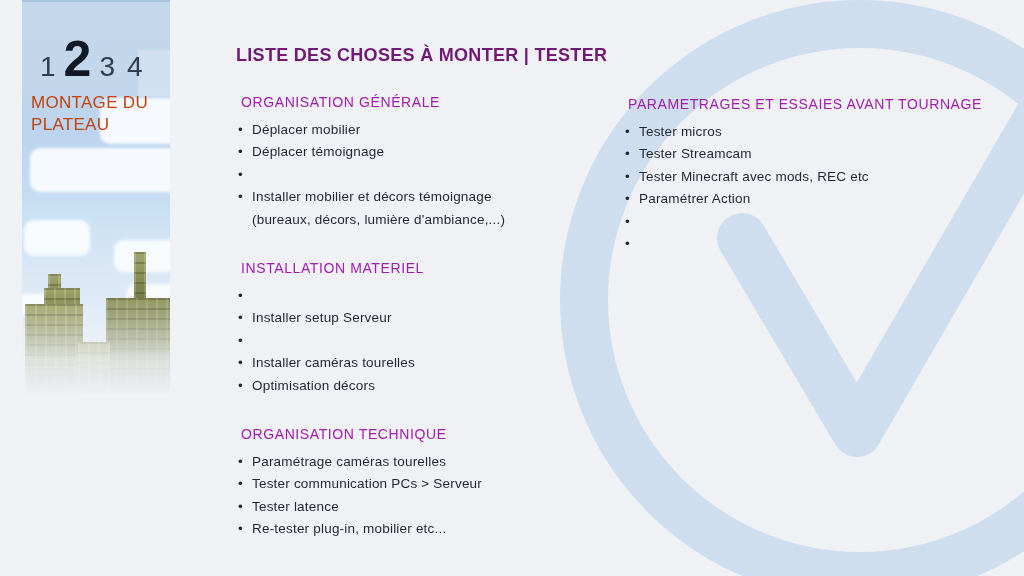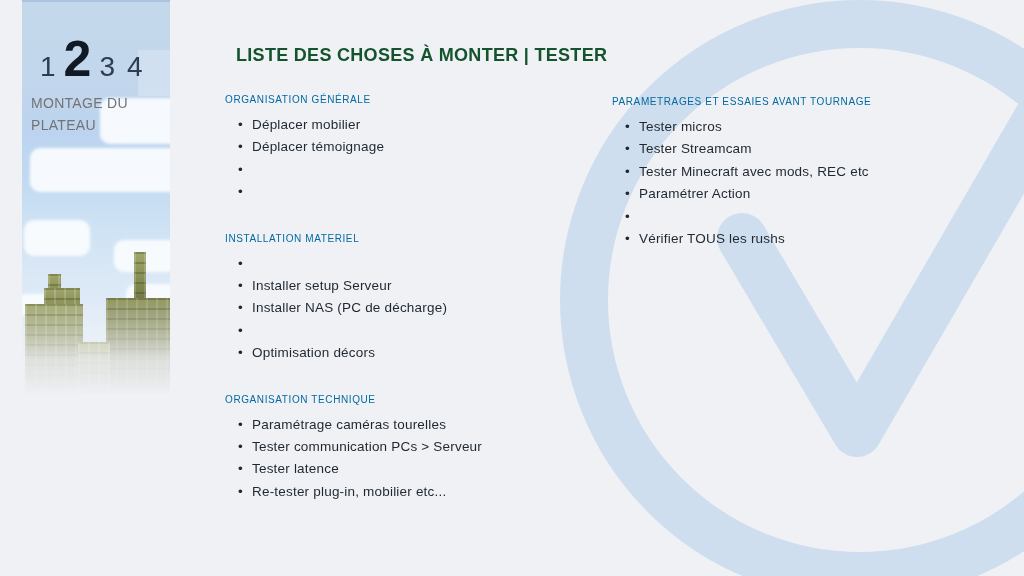--- a/index.html
+++ b/index.html
@@ -47,32 +47,32 @@
   
   .steps{
     position:absolute;left:40px;top:34px;display:flex;align-items:baseline;gap:6px;
     color:#2e3d50;font-size:28px;line-height:1;
   }
   .step{display:inline-block;}
   .step.active{font-size:50px;font-weight:700;color:#111924;margin:0 2px;}
   .step.last{margin-left:6px;}
   .sidebar-label{
     position:absolute;left:31px;top:92px;width:142px;
-    font-size:14px;line-height:22px;letter-spacing:.3px;color:#737373;
+    font-size:17px;line-height:22px;letter-spacing:.3px;color:#c2410c;
   }
   
   .slide-title{
     position:absolute;left:236px;top:45px;
-    font-size:18px;font-weight:700;letter-spacing:.3px;color:#14532d;white-space:nowrap;text-align:center;
+    font-size:18px;font-weight:700;letter-spacing:.3px;color:#701a75;white-space:nowrap;text-align:center;
   }
   .col{position:absolute;}
   .col-left{left:225px;top:94px;width:330px;}
   .col-right{left:612px;top:96px;width:390px;}
   .section-heading{
-    font-size:10px;letter-spacing:.6px;color:#0369a1;margin:0 0 9px 0;white-space:nowrap;
+    font-size:14px;letter-spacing:.6px;color:#a21caf;margin:0 0 9px 16px;white-space:nowrap;
   }
   ul.items{list-style:none;margin:0 0 29px 0;padding:0;}
   li.item{display:flex;font-size:13.5px;line-height:22.4px;letter-spacing:.2px;color:#1f2730;}
   .bullet{flex:none;width:14px;margin-left:13px;color:#1f2730;}
   .item-text{max-width:276px;}
 </style>
 </head>
 <body>
 
 <div class="watermark">
@@ -120,39 +120,40 @@
         </li>
         <li class="item">
           <span class="bullet">•</span>
           <span class="item-text">Déplacer témoignage</span>
         </li>
         <li class="item">
           <span class="bullet">•</span>
         </li>
         <li class="item">
           <span class="bullet">•</span>
+          <span class="item-text">Installer mobilier et décors témoignage (bureaux, décors, lumière d'ambiance,...)</span>
         </li>
       </ul>
     </section>
     <section>
       <div class="section-heading">INSTALLATION MATERIEL</div>
       <ul class="items">
         <li class="item">
           <span class="bullet">•</span>
         </li>
         <li class="item">
           <span class="bullet">•</span>
           <span class="item-text">Installer setup Serveur</span>
         </li>
         <li class="item">
           <span class="bullet">•</span>
-          <span class="item-text">Installer NAS (PC de décharge)</span>
-        </li>
-        <li class="item">
-          <span class="bullet">•</span>
+        </li>
+        <li class="item">
+          <span class="bullet">•</span>
+          <span class="item-text">Installer caméras tourelles</span>
         </li>
         <li class="item">
           <span class="bullet">•</span>
           <span class="item-text">Optimisation décors</span>
         </li>
       </ul>
     </section>
     <section>
       <div class="section-heading">ORGANISATION TECHNIQUE</div>
       <ul class="items">
@@ -193,17 +194,16 @@
         </li>
         <li class="item">
           <span class="bullet">•</span>
           <span class="item-text">Paramétrer Action</span>
         </li>
         <li class="item">
           <span class="bullet">•</span>
         </li>
         <li class="item">
           <span class="bullet">•</span>
-          <span class="item-text">Vérifier TOUS les rushs</span>
         </li>
       </ul>
     </section>
   </div>
 
 </body></html>

